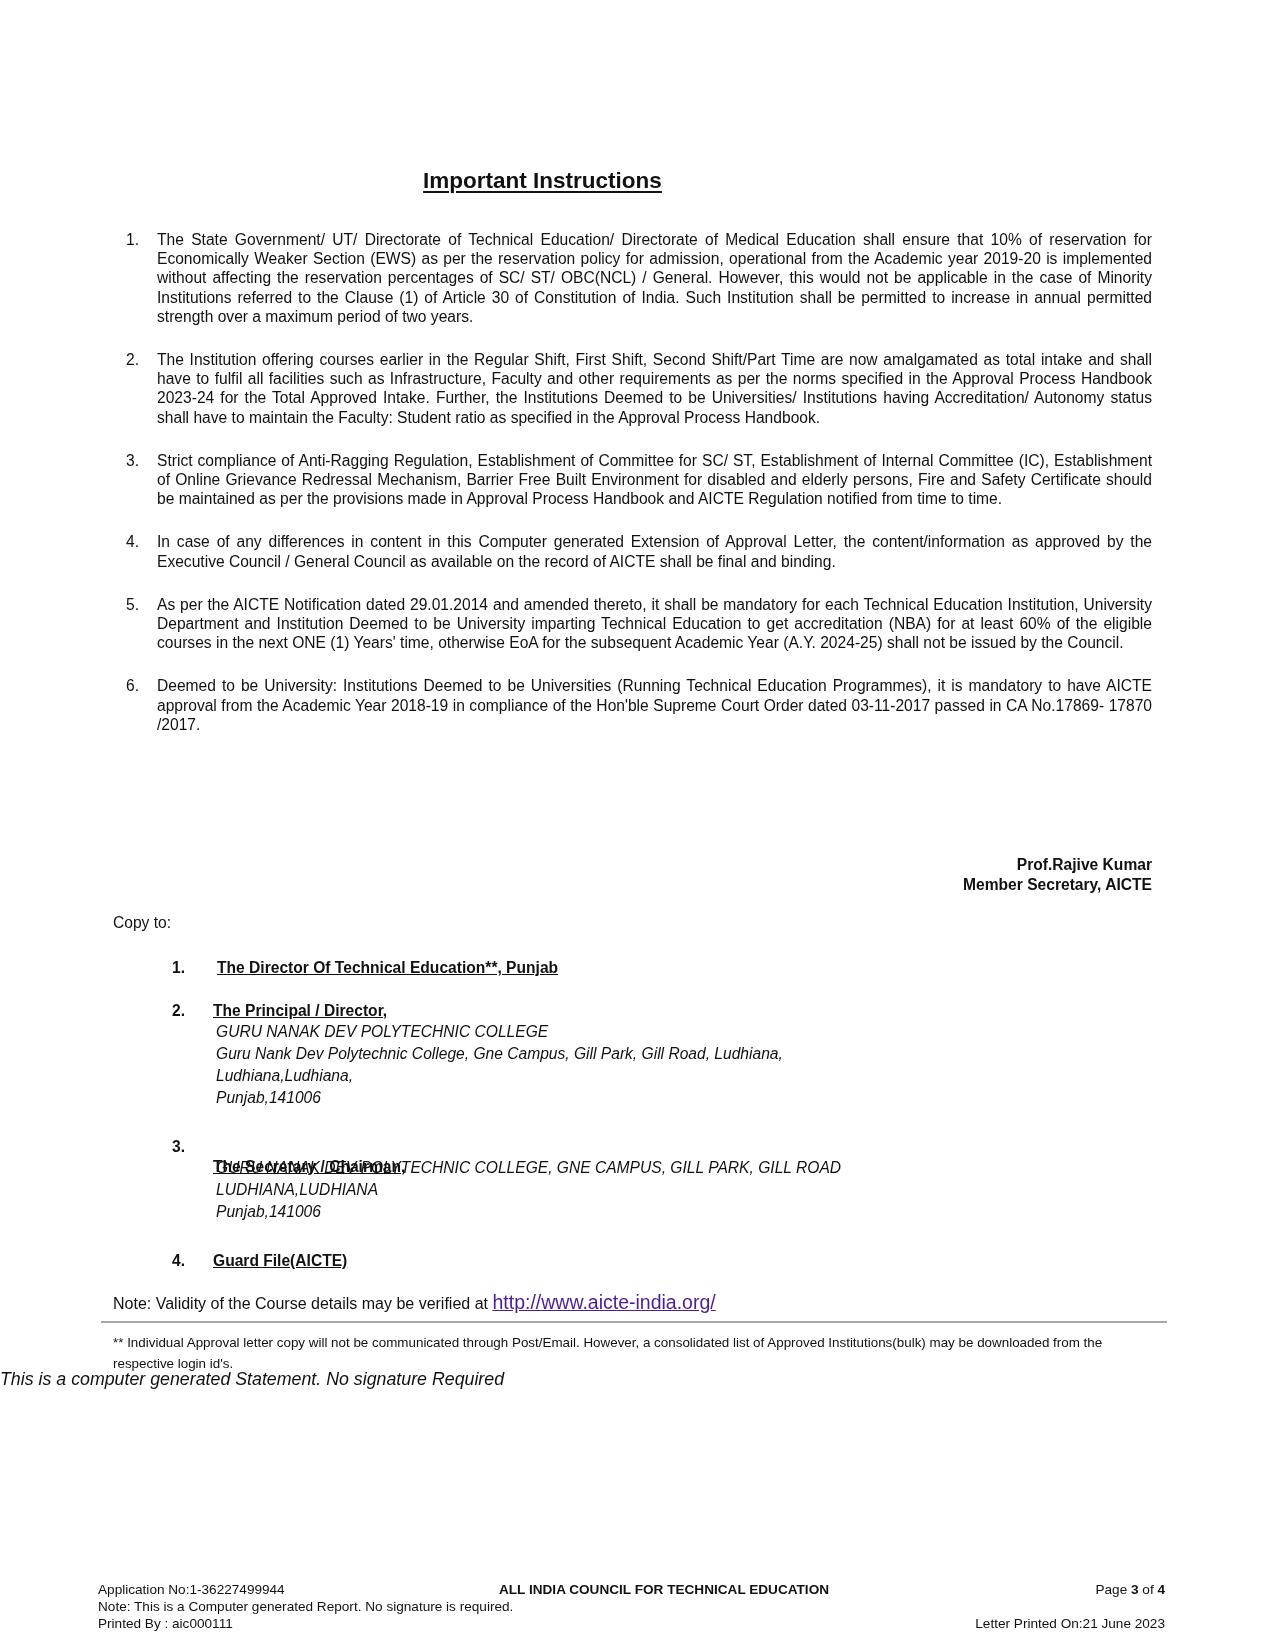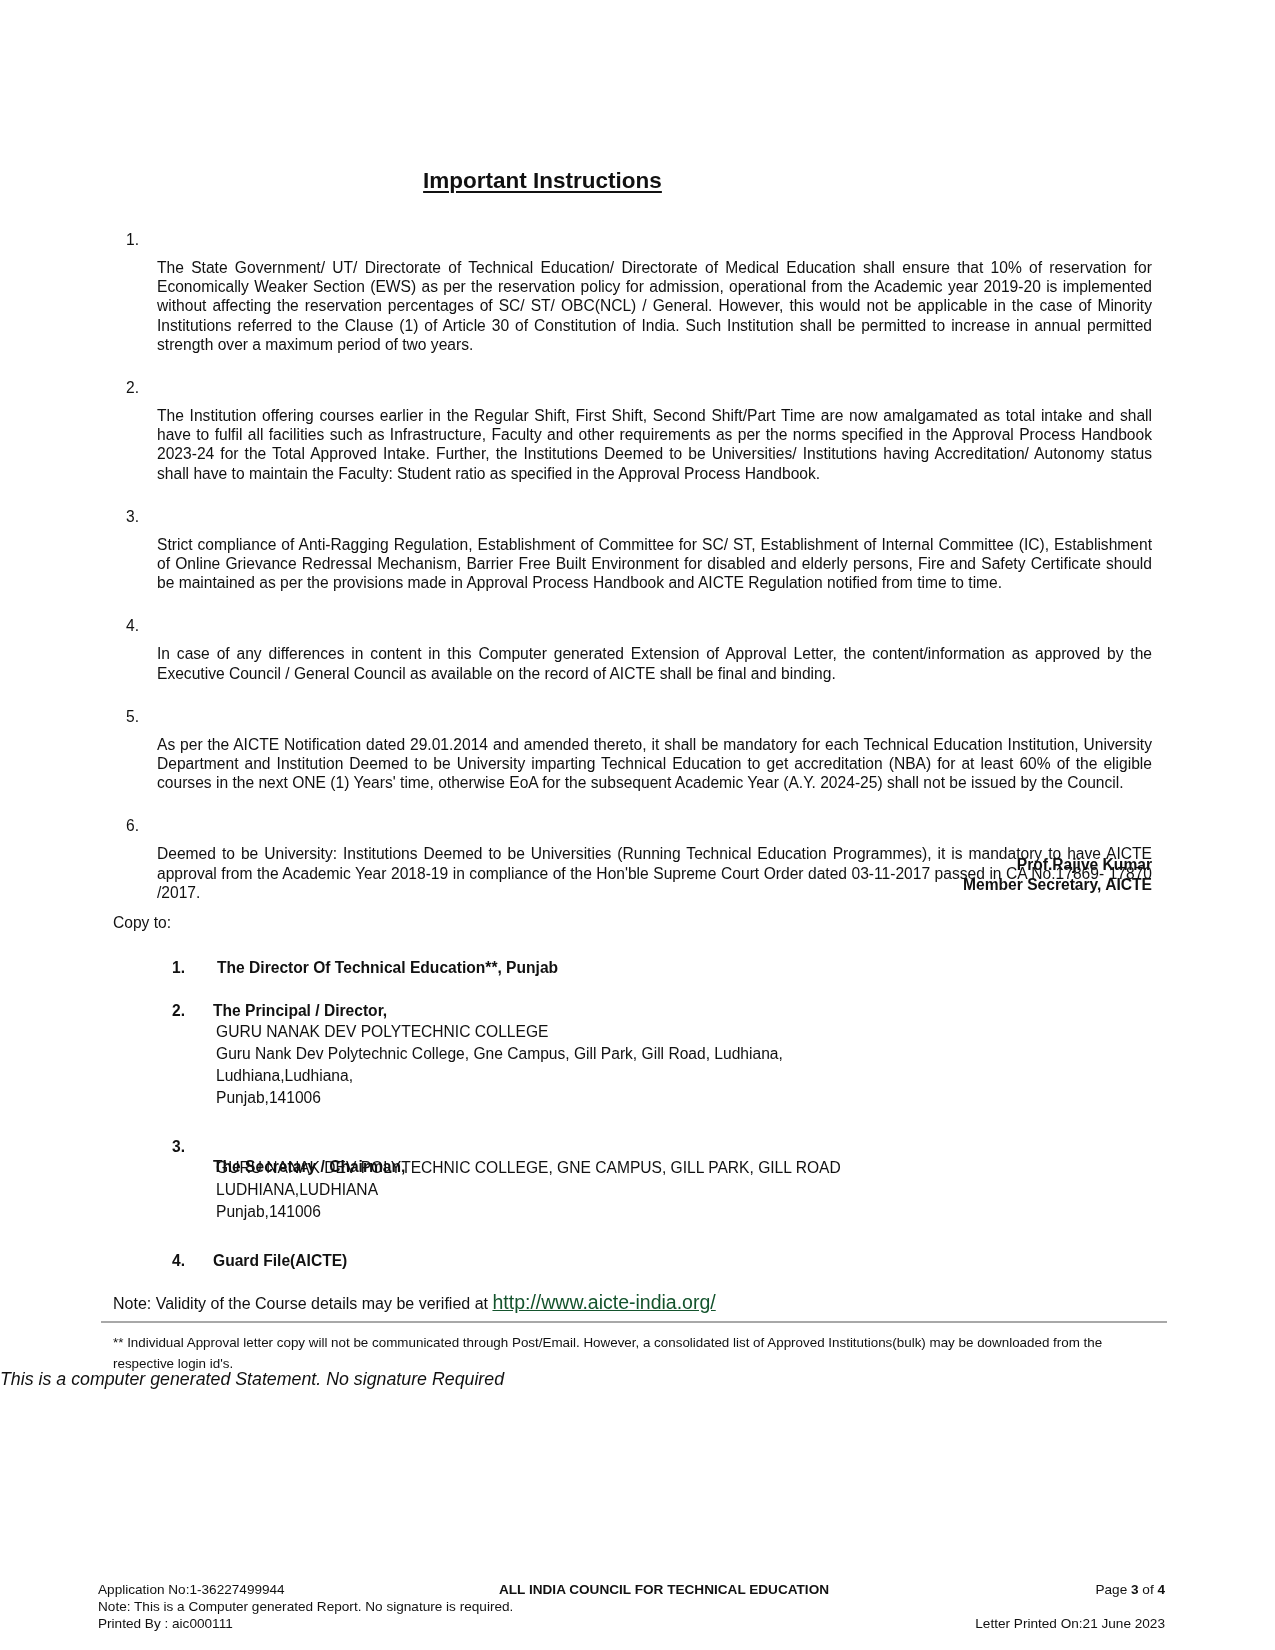--- a/index.html
+++ b/index.html
@@ -12,29 +12,29 @@
       left: 0; width: 1085px; top: 168px; text-align: center;
       font-size: 22.5px; font-weight: bold; text-decoration: underline;
       text-underline-offset: 3px; text-decoration-thickness: 2px;
     }
     .instr {
       left: 126px; width: 1026px; top: 230px;
       font-size: 15.6px; line-height: 19.2px;
     }
     .instr-item { display: flex; margin-bottom: 24px; }
     .instr-num { width: 31px; flex: none; }
-    .instr-text { flex: 1; text-align: justify; margin-top: 28px; }
+    .instr-text { flex: 1; text-align: justify; }
     .sig { right: 123px; text-align: right; font-weight: bold; font-size: 15.6px; line-height: 20px; padding-left: 16px; }
     .copy-label { left: 113px; top: 914px; font-size: 15.6px; }
     .cc { font-size: 15.6px; line-height: 22px; }
     .cc-num { position: absolute; font-weight: bold; }
-    .cc-head { position: absolute; font-weight: bold; }
-    .cc-line { position: absolute; left: 216px; }
+    .cc-head { position: absolute; font-weight: bold; text-decoration: underline; }
+    .cc-line { position: absolute; left: 216px; font-style: italic; }
     .note { left: 113px; top: 1291px; font-size: 16px; }
-    .note a { color: #14532d; text-decoration: underline; font-size: 19.5px; }
+    .note a { color: #4c1d95; text-decoration: underline; font-size: 19.5px; }
     .divider { left: 101px; top: 1321px; width: 1066px; height: 0; border-top: 2px solid #a8a8a8; }
     .bulk { left: 113px; top: 1332px; width: 1050px; font-size: 13.4px; line-height: 21px; }
     .statement { left: 0; width: 1275px; top: 1369px; text-align: left; font-style: italic; font-size: 17.8px; }
     .foot { font-size: 13.6px; line-height: 17px; }
   </style>
 </head>
 <body>
 
 <div class="abs title">Important Instructions</div>
 

